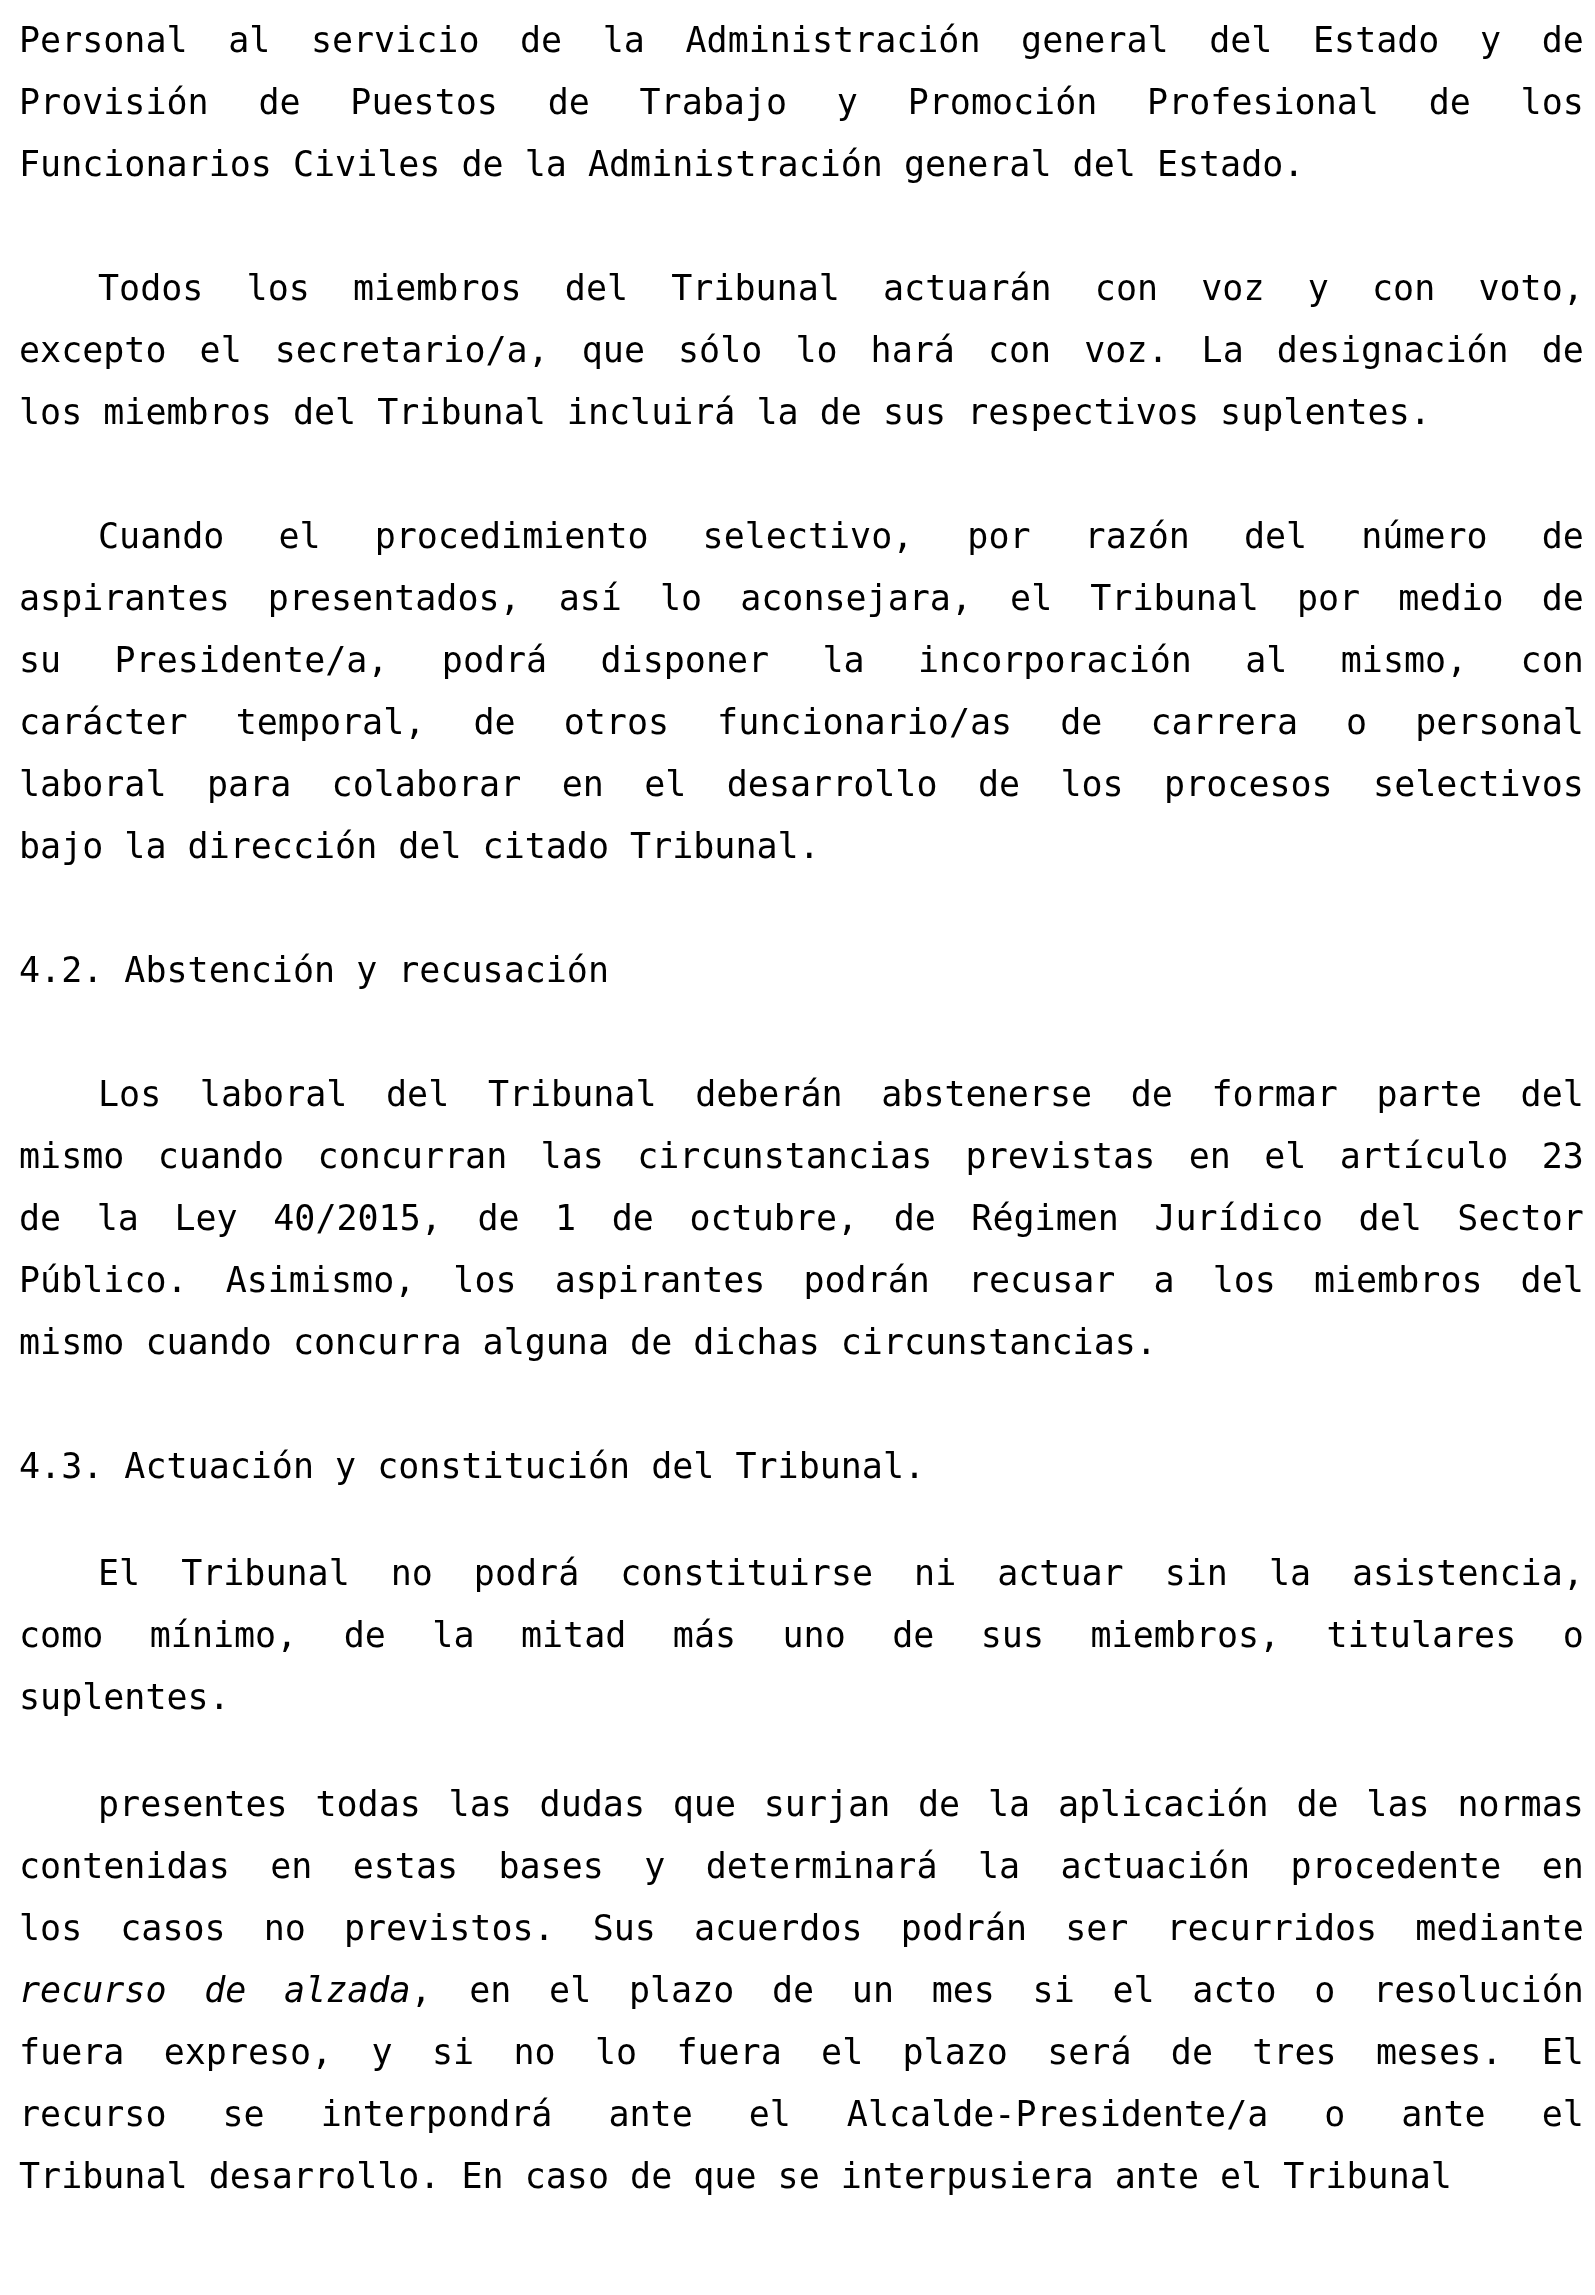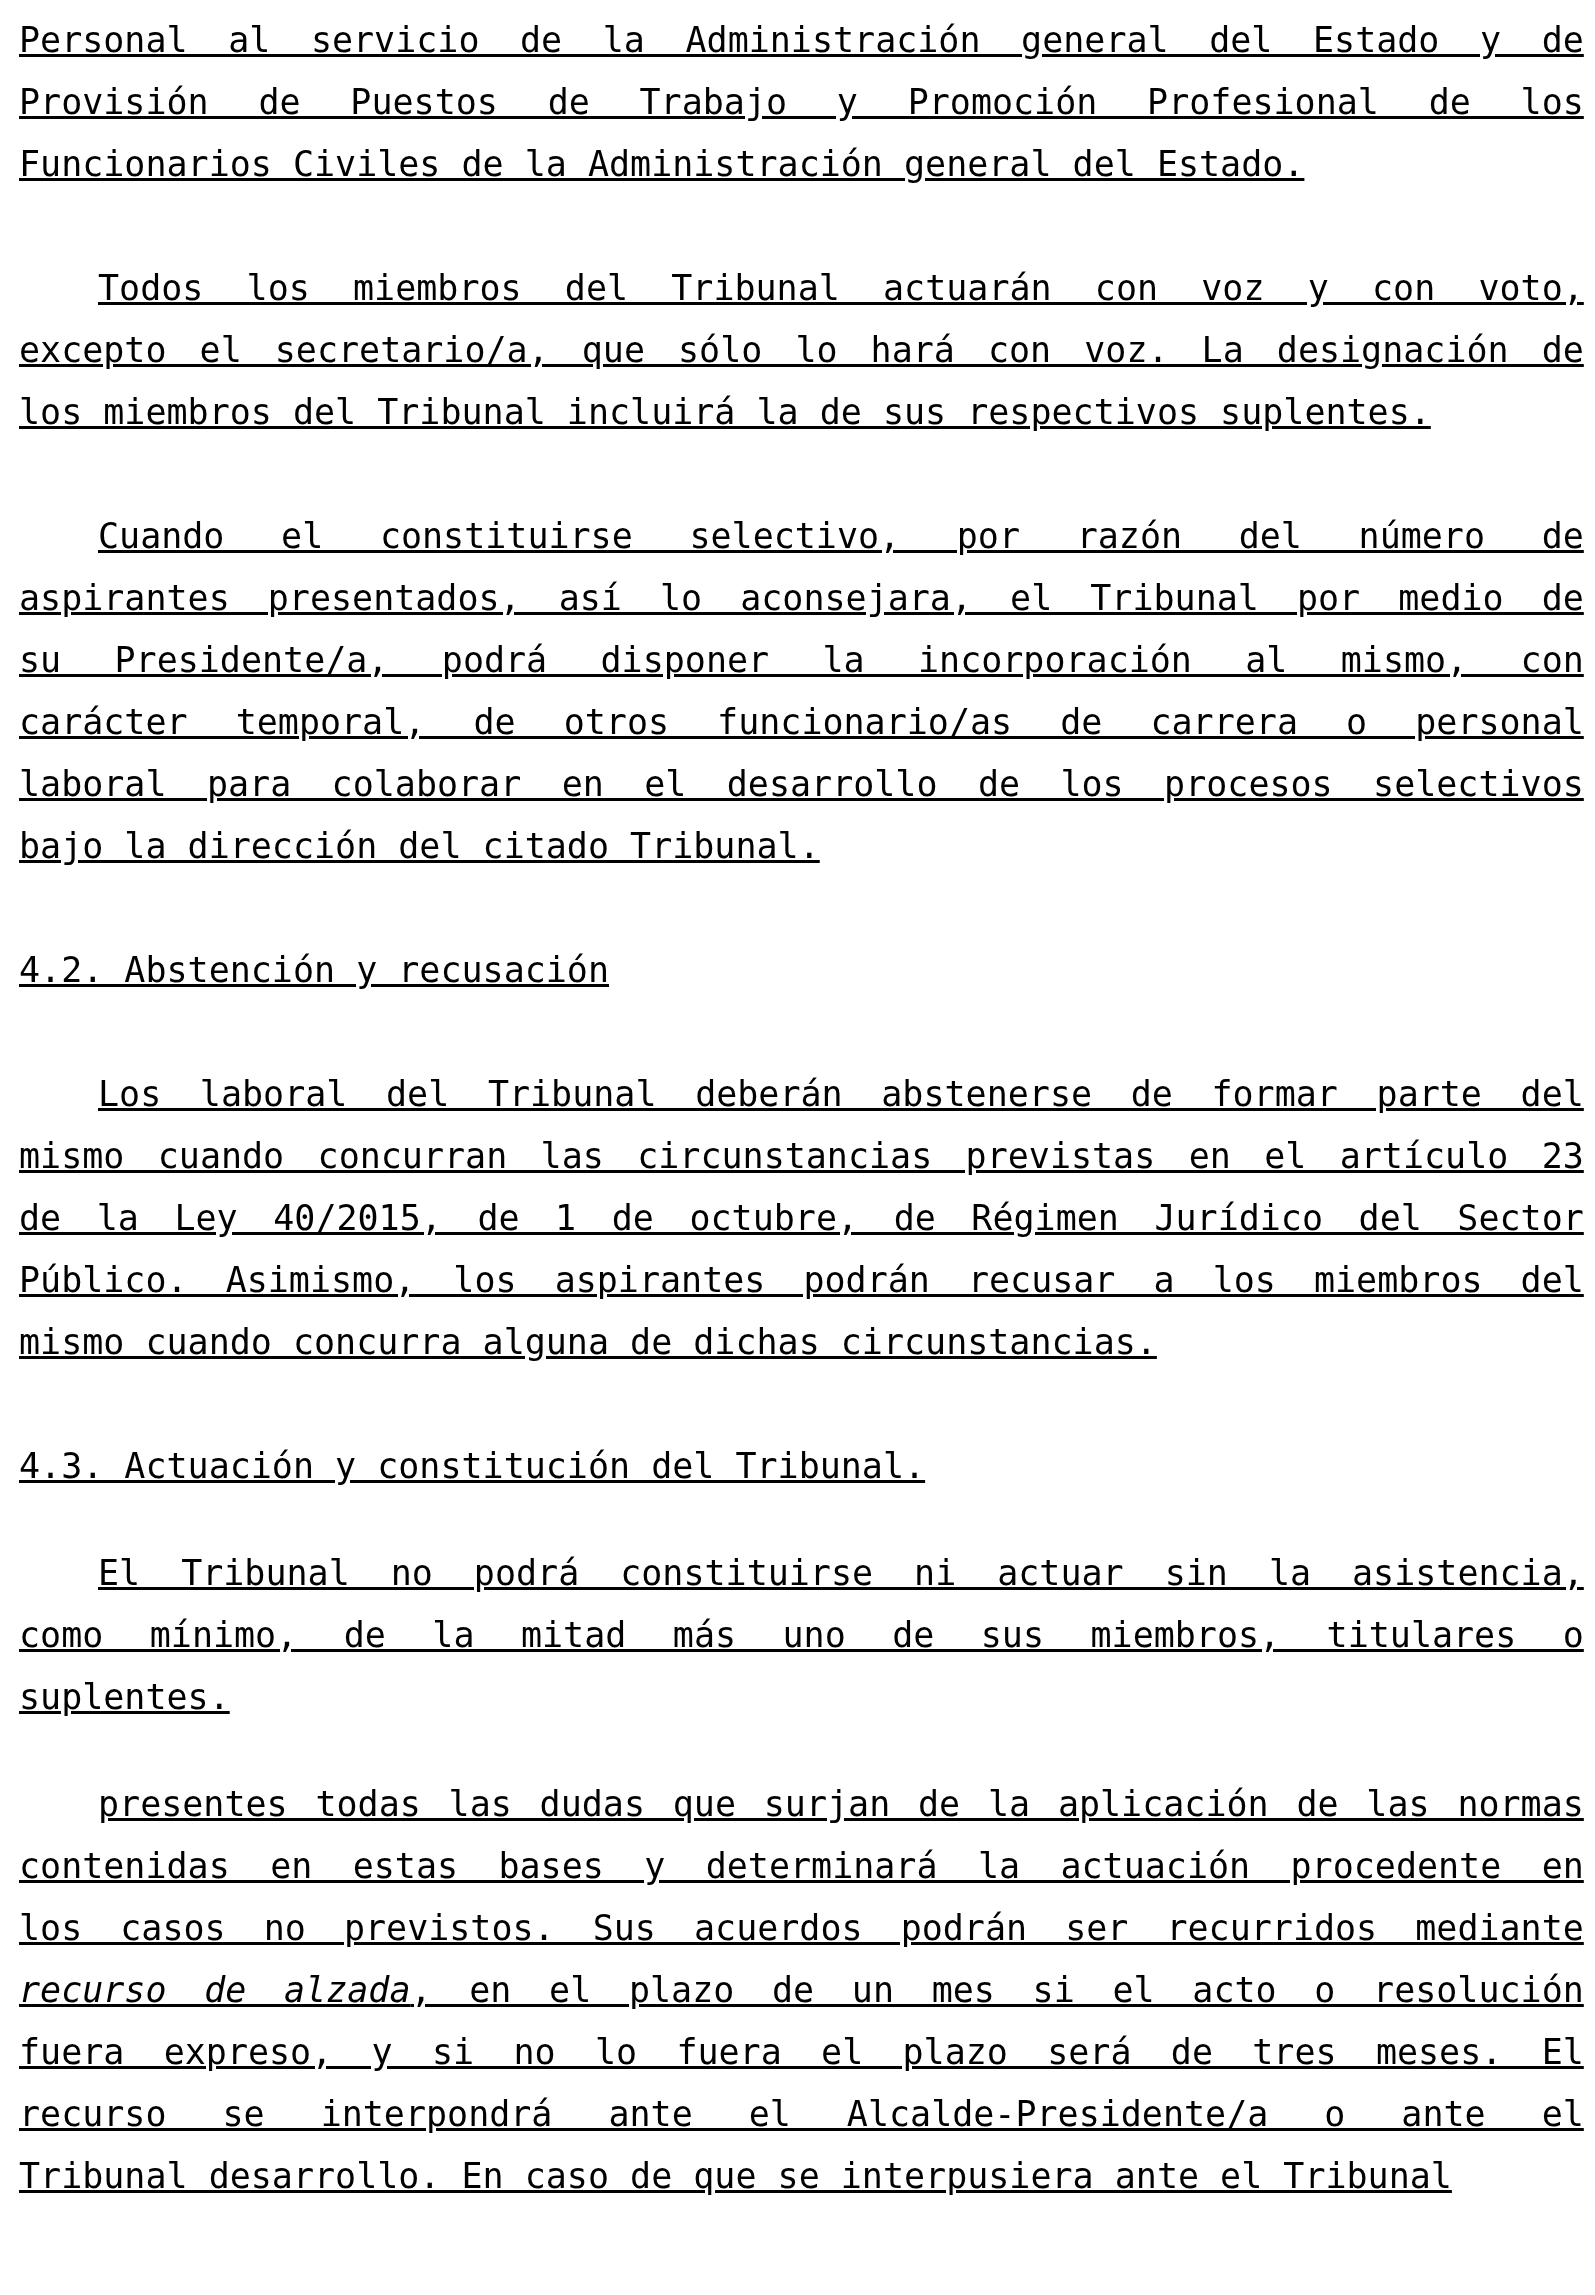--- a/index.html
+++ b/index.html
@@ -15,21 +15,20 @@
     font-size: 35px;
     line-height: 62px;
     color: #000000;
   }
   #page {
     box-sizing: border-box;
     width: 1595px;
     height: 2295px;
     padding: 8.8px 11.2px 0 19px;
     background: #ffffff;
-    text-decoration: underline;
   }
   .block { margin-top: 62px; }
   .block:first-child { margin-top: 0; }
   
   .block:nth-child(7), .block:nth-child(8) { margin-top: 45px; }
 
   .line {
     text-align: justify;
     text-align-last: justify;
   }
@@ -54,21 +53,21 @@
         <div class="line"><span>Personal al servicio de la Administración general del Estado y de</span></div>
         <div class="line"><span>Provisión de Puestos de Trabajo y Promoción Profesional de los</span></div>
         <div class="line last"><span>Funcionarios Civiles de la Administración general del Estado.</span></div>
       </div>
       <div class="block paragraph indent">
         <div class="line"><span>Todos los miembros del Tribunal actuarán con voz y con voto,</span></div>
         <div class="line"><span>excepto el secretario/a, que sólo lo hará con voz. La designación de</span></div>
         <div class="line last"><span>los miembros del Tribunal incluirá la de sus respectivos suplentes.</span></div>
       </div>
       <div class="block paragraph indent">
-        <div class="line"><span>Cuando el constituirse selectivo, por razón del número de</span></div>
+        <div class="line"><span>Cuando el procedimiento selectivo, por razón del número de</span></div>
         <div class="line"><span>aspirantes presentados, así lo aconsejara, el Tribunal por medio de</span></div>
         <div class="line"><span>su Presidente/a, podrá disponer la incorporación al mismo, con</span></div>
         <div class="line"><span>carácter temporal, de otros funcionario/as de carrera o personal</span></div>
         <div class="line"><span>laboral para colaborar en el desarrollo de los procesos selectivos</span></div>
         <div class="line last"><span>bajo la dirección del citado Tribunal.</span></div>
       </div>
       <div class="block heading">
         <div class="line last"><span>4.2. Abstención y recusación</span></div>
       </div>
       <div class="block paragraph indent">

